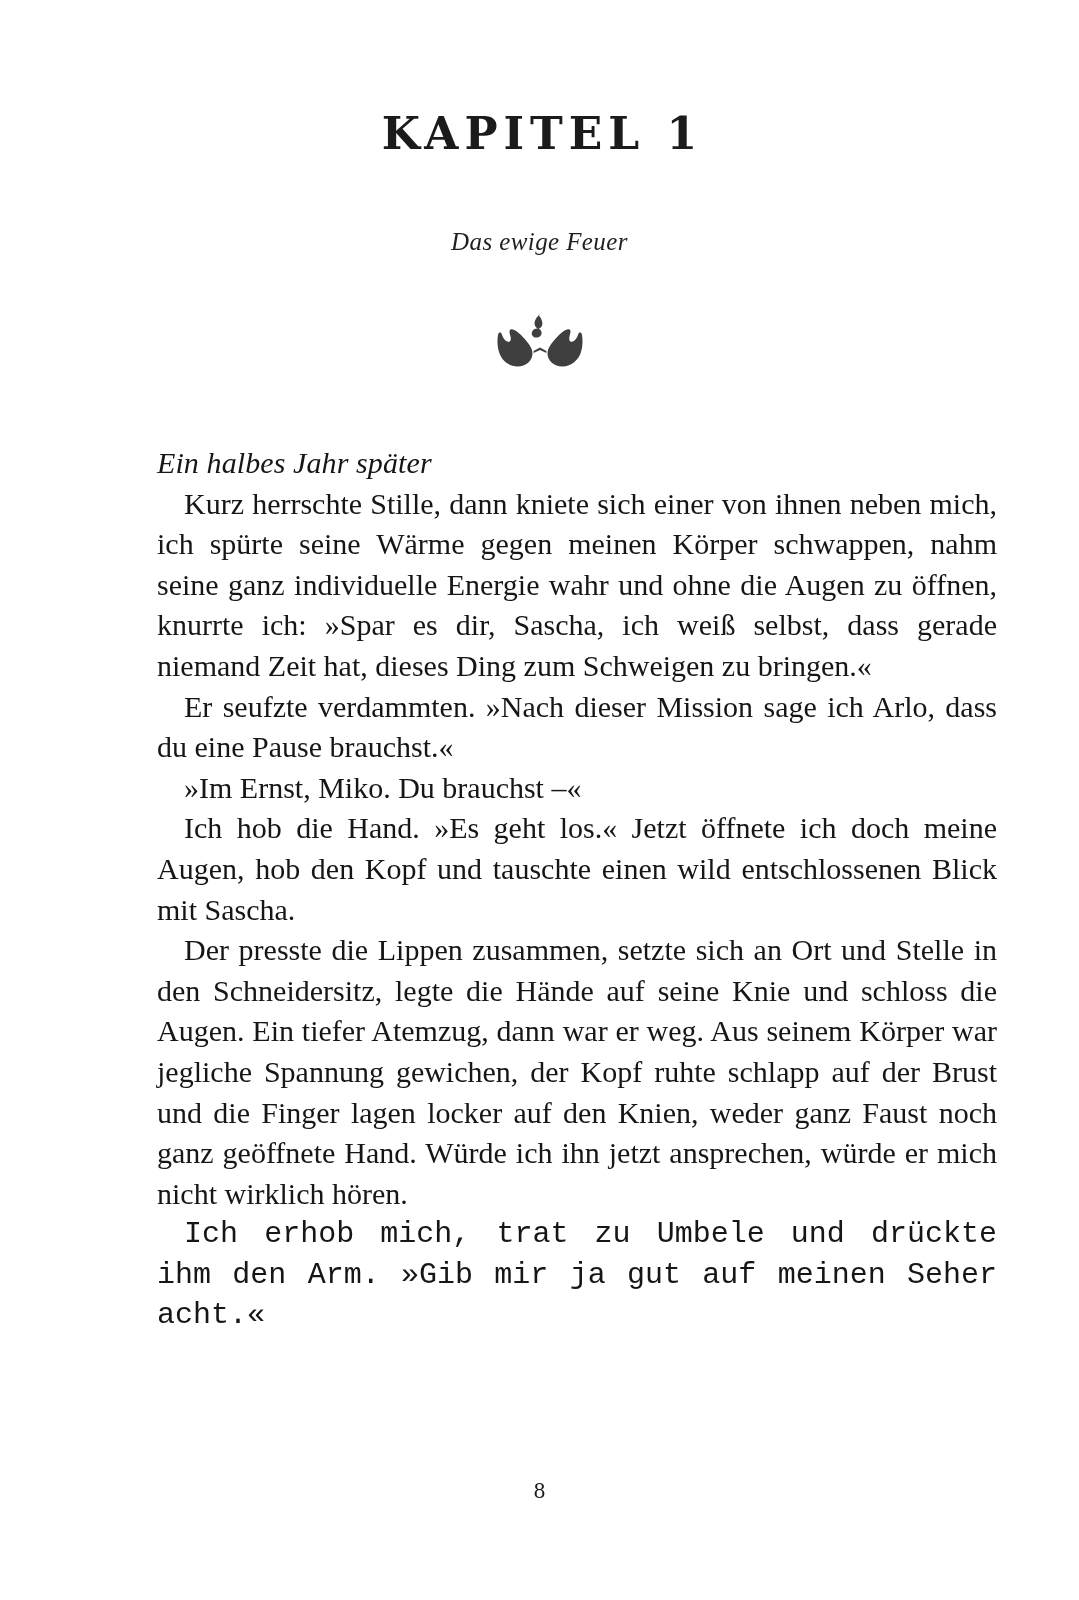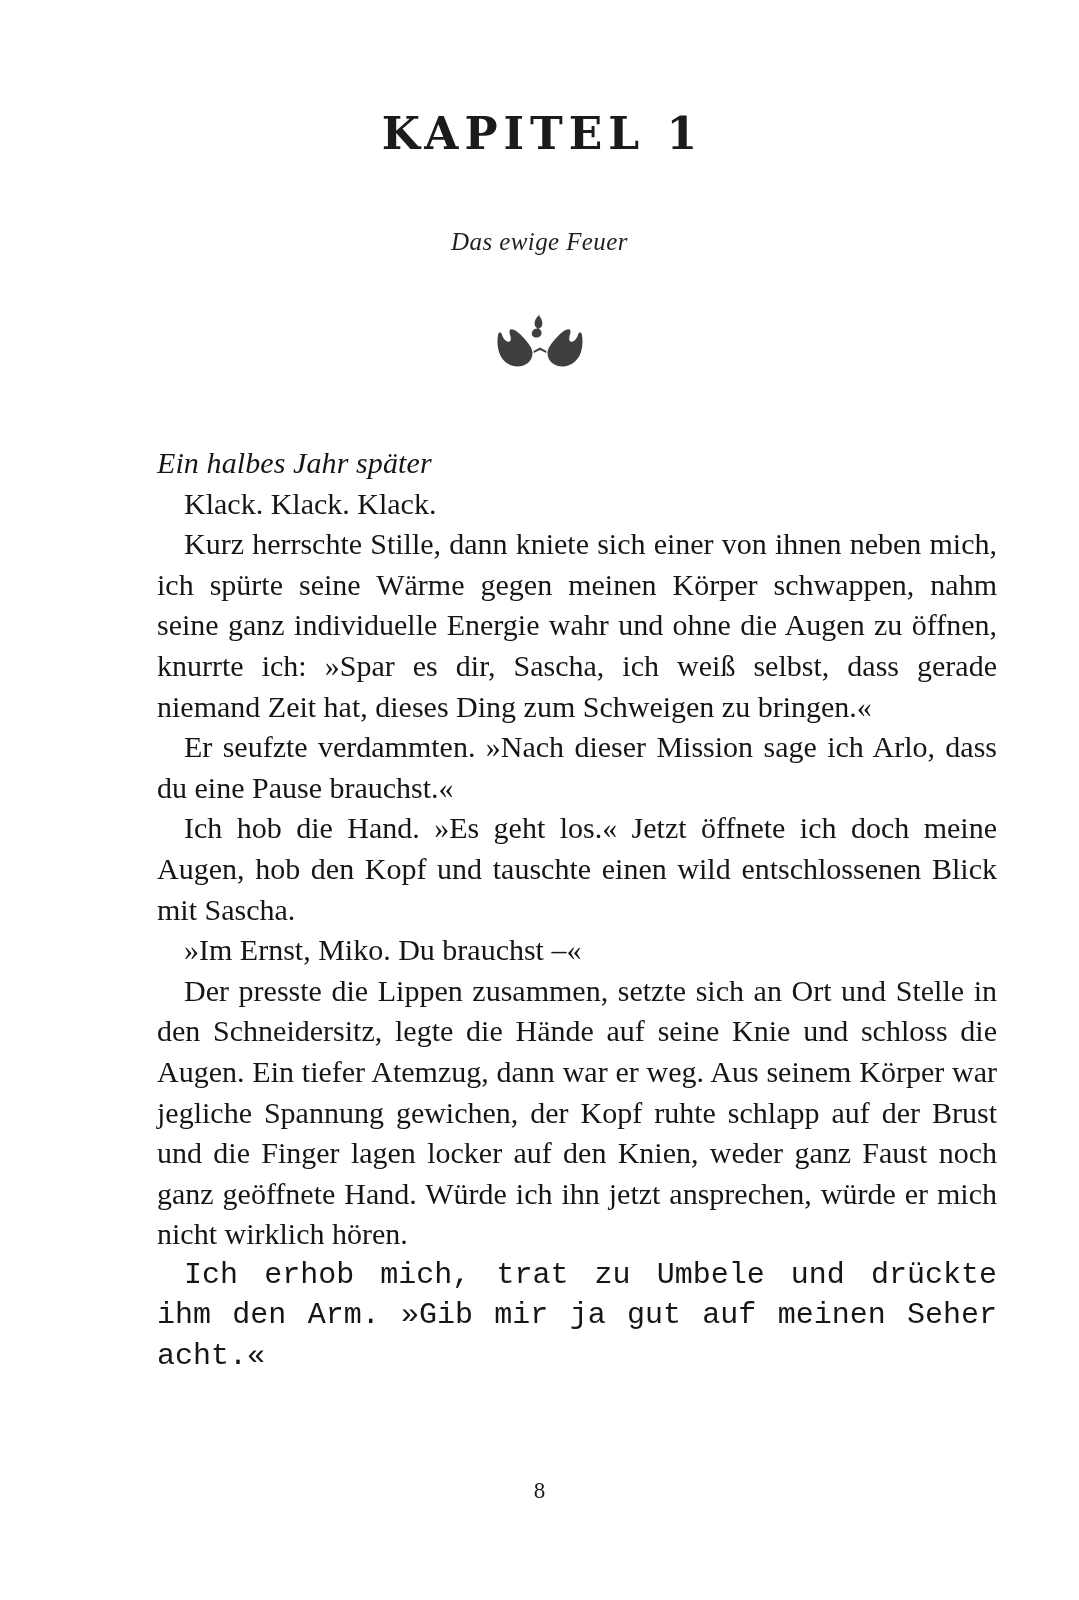--- a/index.html
+++ b/index.html
@@ -167,24 +167,23 @@
                  C54.4 8.2 52.8 5.6 51.0 3.4
                  C50.4 2.6 51.2 1.6 52.0 2.0 Z"></path>
 
         <path d="M45.6 39.0 L52.0 35.6 L58.4 39.0 L58.4 41.0 L52.0 38.0 L45.6 41.0 Z"></path>
       </g>
     </svg>
   </div>
 
   <div class="body-text">
     <p class="italic-lead">Ein halbes Jahr später</p>
-    <p>Klack. Klack. Klack.</p>
     <p>Kurz herrschte Stille, dann kniete sich einer von ihnen neben mich, ich spürte seine Wärme gegen meinen Körper schwappen, nahm seine ganz individuelle Energie wahr und ohne die Augen zu öffnen, knurrte ich: »Spar es dir, Sascha, ich weiß selbst, dass gerade niemand Zeit hat, dieses Ding zum Schweigen zu bringen.«</p>
     <p>Er seufzte verdammten. »Nach dieser Mission sage ich Arlo, dass du eine Pause brauchst.«</p>
+    <p>»Im Ernst, Miko. Du brauchst –«</p>
     <p>Ich hob die Hand. »Es geht los.« Jetzt öffnete ich doch meine Augen, hob den Kopf und tauschte einen wild entschlossenen Blick mit Sascha.</p>
-    <p>»Im Ernst, Miko. Du brauchst –«</p>
     <p>Der presste die Lippen zusammen, setzte sich an Ort und Stelle in den Schneidersitz, legte die Hände auf seine Knie und schloss die Augen. Ein tiefer Atemzug, dann war er weg. Aus seinem Körper war jegliche Spannung gewichen, der Kopf ruhte schlapp auf der Brust und die Finger lagen locker auf den Knien, weder ganz Faust noch ganz geöffnete Hand. Würde ich ihn jetzt ansprechen, würde er mich nicht wirklich hören.</p>
     <p>Ich erhob mich, trat zu Umbele und drückte ihm den Arm. »Gib mir ja gut auf meinen Seher acht.«</p>
   </div>
 
   <div class="folio">8</div>
 
 </div>
 
 </body></html>

